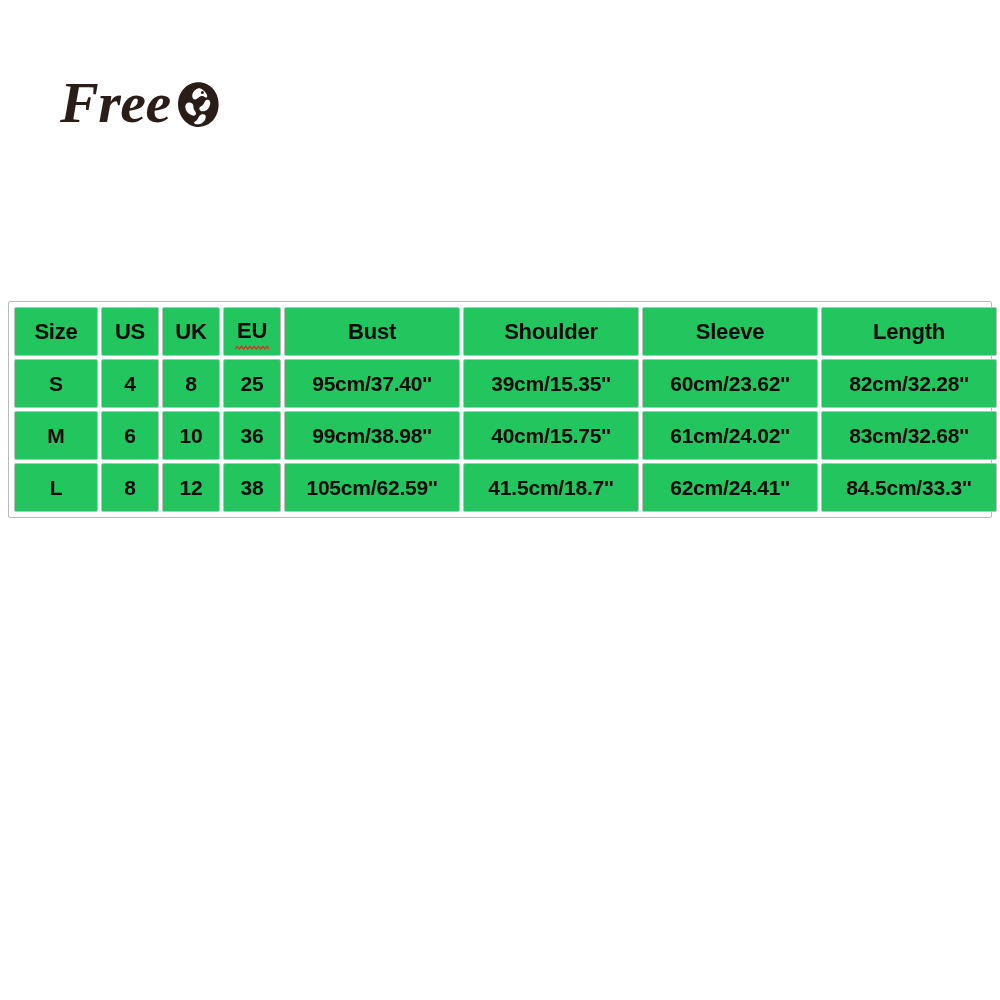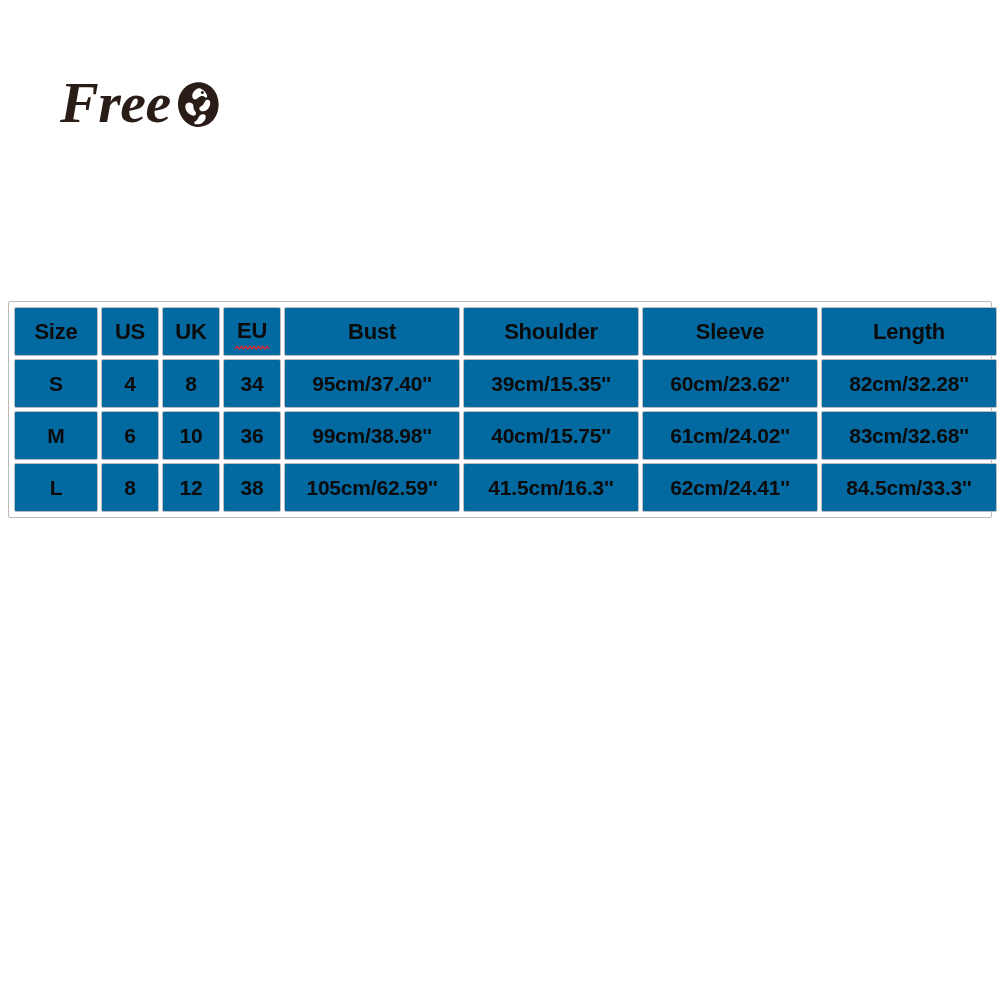--- a/index.html
+++ b/index.html
@@ -62,21 +62,21 @@
   table.size-table {
     width: 100%;
     border-collapse: separate;
     border-spacing: 3px;
     table-layout: fixed;
   }
   table.size-table td,
   table.size-table th {
     border: 1px solid #bdbdbd;
     border-radius: 2px;
-    background: #0369a1;
+    background: #22c55e;
     height: 49px;
     text-align: center;
     vertical-align: middle;
     font-family: "Liberation Sans", sans-serif;
     font-weight: bold;
     font-size: 21px;
     color: #0b0b0b;
     padding: 0 2px;
     box-sizing: border-box;
     letter-spacing: -0.2px;
@@ -156,21 +156,21 @@
         <th>Shoulder</th>
         <th>Sleeve</th>
         <th>Length</th>
       </tr>
     </thead>
     <tbody>
       <tr>
         <td>S</td>
         <td>4</td>
         <td>8</td>
-        <td>34</td>
+        <td>25</td>
         <td>95cm/37.40''</td>
         <td>39cm/15.35''</td>
         <td>60cm/23.62''</td>
         <td>82cm/32.28''</td>
       </tr>
       <tr>
         <td>M</td>
         <td>6</td>
         <td>10</td>
         <td>36</td>
@@ -178,19 +178,19 @@
         <td>40cm/15.75''</td>
         <td>61cm/24.02''</td>
         <td>83cm/32.68''</td>
       </tr>
       <tr>
         <td>L</td>
         <td>8</td>
         <td>12</td>
         <td>38</td>
         <td>105cm/62.59''</td>
-        <td>41.5cm/16.3''</td>
+        <td>41.5cm/18.7''</td>
         <td>62cm/24.41''</td>
         <td>84.5cm/33.3''</td>
       </tr>
     </tbody>
   </table>
 </div>
 
 </body></html>

